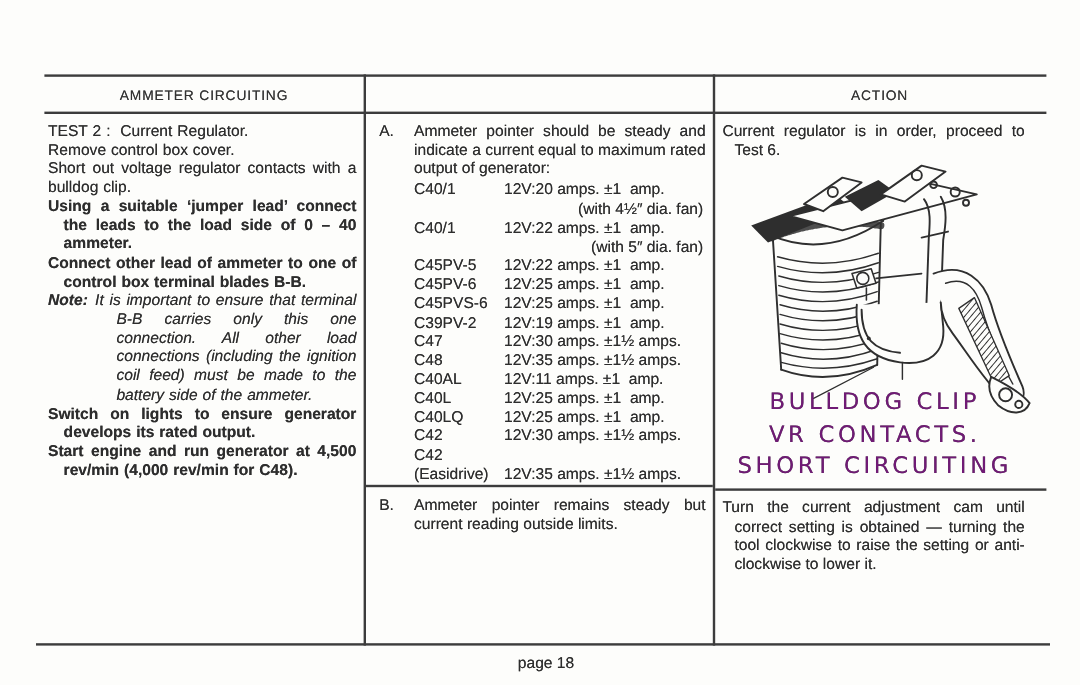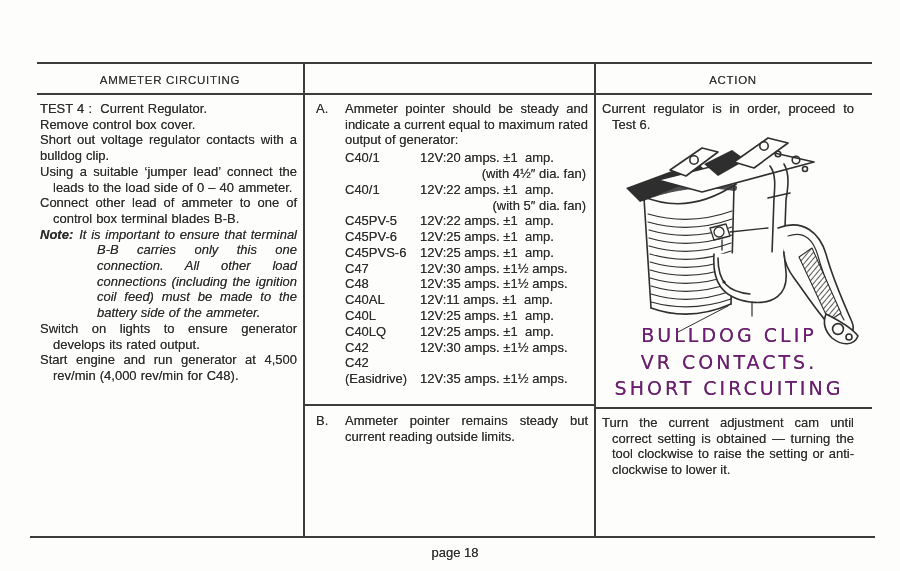--- a/index.html
+++ b/index.html
@@ -9,21 +9,21 @@
     text-shadow:0 0 .35px rgba(45,45,45,.75);
   }
   .hr,.vr{position:absolute;background:#3c3c3c;}
   .th{position:absolute;font-size:11.5px;letter-spacing:.7px;color:#333;text-align:center;}
   .col{position:absolute;font-size:13px;line-height:15.7px;}
   .col p{margin:0;text-align:justify;}
   
   .col-connection{left:40px;top:101px;width:257px;word-spacing:.5px;}
   .p-title{white-space:pre-wrap;}
   .p-indent{margin-left:13px;}
-  .p-hang{padding-left:13px;text-indent:-13px;}
+  .p-hang{padding-left:13px;text-indent:-13px;font-weight:bold;}
   .p-note{padding-left:57px;text-indent:-57px;font-style:italic;}
   .note-label{font-weight:bold;font-style:italic;padding-right:6px;}
   
   .col-reading-a{left:316px;top:101px;width:272px;}
   .col-reading-b{left:316px;top:413px;width:272px;}
   .lettered{display:flex;}
   .letter{width:29px;flex:none;}
   .ltext{flex:1;margin-right:11px;text-align:justify;}
   .ratings{margin-left:29px;margin-top:2px;}
   .rv-row{display:flex;line-height:15.8px;}
@@ -52,21 +52,21 @@
   <div class="hr" style="left:30px;top:536px;width:845px;height:2px;"></div>
   <div class="vr" style="left:303px;top:62px;width:2px;height:476px;"></div>
   <div class="vr" style="left:594px;top:62px;width:2px;height:476px;"></div>
   <div class="hr" style="left:305px;top:404px;width:289px;height:2px;"></div>
   <div class="hr" style="left:596px;top:407px;width:276px;height:2px;"></div>
 
   <div class="th" style="left:37px;top:74px;width:266px;">AMMETER CIRCUITING</div>
   <div class="th" style="left:594px;top:74px;width:278px;">ACTION</div>
 
   <div class="col col-connection">
-    <p class="p-title">TEST 4 :  Current Regulator.</p>
+    <p class="p-title">TEST 2 :  Current Regulator.</p>
     <p>Remove control box cover.</p>
     <p class="p-indent">Short out voltage regulator contacts with a bulldog clip.</p>
     <p class="p-hang">Using a suitable ‘jumper lead’ connect the leads to the load side of 0 – 40 ammeter.</p>
     <p class="p-hang">Connect other lead of ammeter to one of control box terminal blades B-B.</p>
     <p class="p-note"><b class="note-label">Note:</b><span>It is important to ensure that terminal B-B carries only this one connection.  All other load connections (including the ignition coil feed) must be made to the battery side of the ammeter.</span></p>
     <p class="p-hang">Switch on lights to ensure generator develops its rated output.</p>
     <p class="p-hang">Start engine and run generator at 4,500 rev/min (4,000 rev/min for C48).</p>
   </div>
 
   <div class="col col-reading-a">
@@ -89,20 +89,24 @@
           <span class="rv-model">C45PV-5</span>
           <span class="rv-val">12V:22 amps. ±1  amp.</span>
         </div>
       <div class="rv-row">
           <span class="rv-model">C45PV-6</span>
           <span class="rv-val">12V:25 amps. ±1  amp.</span>
         </div>
       <div class="rv-row">
           <span class="rv-model">C45PVS-6</span>
           <span class="rv-val">12V:25 amps. ±1  amp.</span>
+        </div>
+      <div class="rv-row">
+          <span class="rv-model">C39PV-2</span>
+          <span class="rv-val">12V:19 amps. ±1  amp.</span>
         </div>
       <div class="rv-row">
           <span class="rv-model">C47</span>
           <span class="rv-val">12V:30 amps. ±1½ amps.</span>
         </div>
       <div class="rv-row">
           <span class="rv-model">C48</span>
           <span class="rv-val">12V:35 amps. ±1½ amps.</span>
         </div>
       <div class="rv-row">

